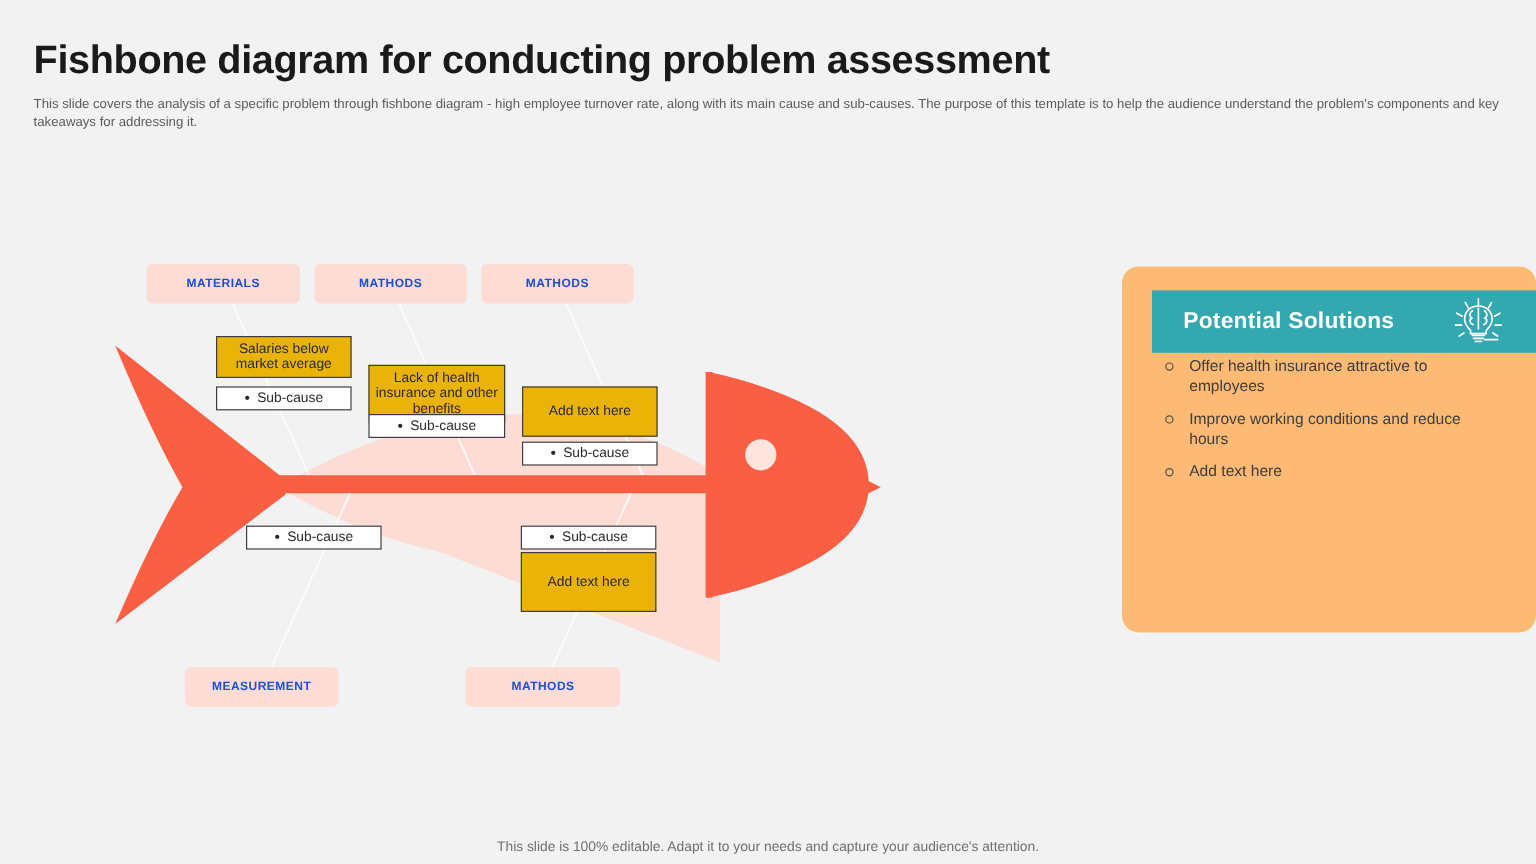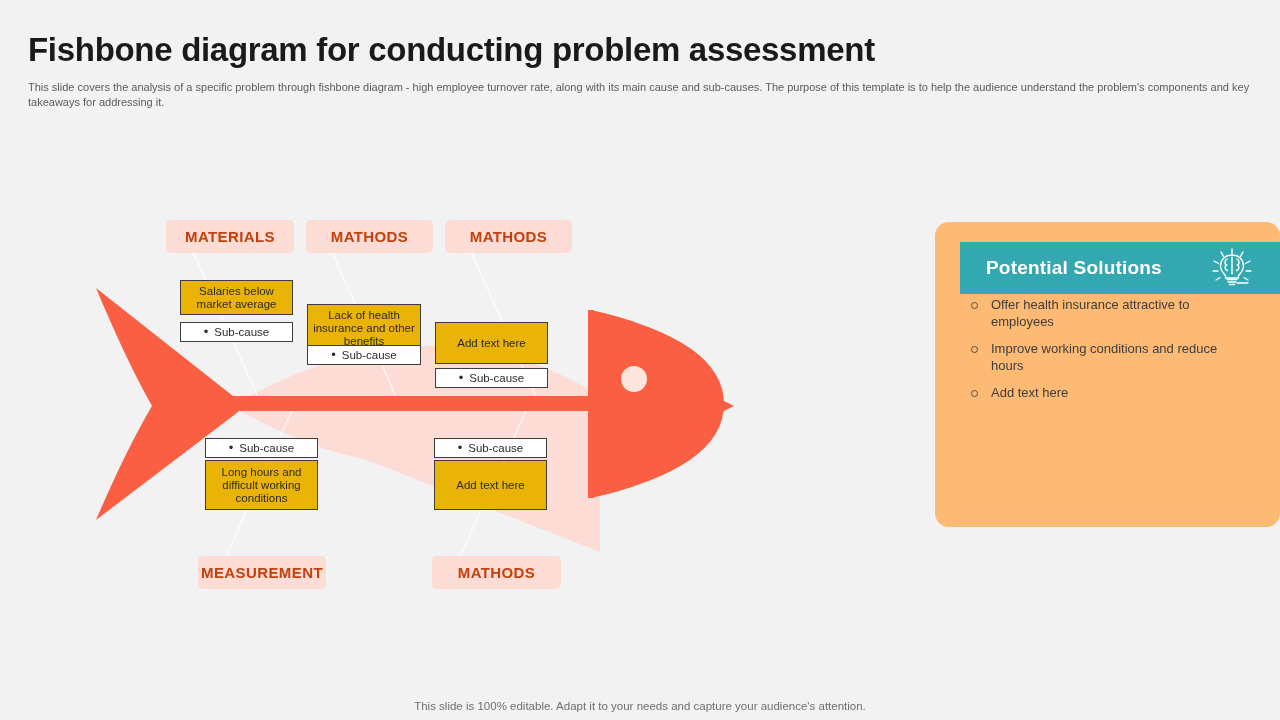--- a/index.html
+++ b/index.html
@@ -52,26 +52,25 @@
   }
 
   
   .cat-pill {
     position: absolute;
     background: #fcdcd4;
     border-radius: 5px;
     display: flex;
     align-items: center;
     justify-content: center;
-    font-size: 15px;
+    font-size: 10px;
     font-weight: bold;
-    color: #c2410c;
+    color: #1d4ed8;
     letter-spacing: 0.4px;
     height: 33px;
-    margin-left: 44px;
   }
 
   
   .cause-box {
     position: absolute;
     background: #eab308;
     border: 1px solid #3d3d3d;
     display: flex;
     align-items: center;
     justify-content: center;
@@ -263,21 +262,20 @@
   <div class="cause-box" style="left:435px; top:172px; width:113px; height:42px;">Add text here</div>
   <div class="sub-box" style="left:435px; top:218px; width:113px; height:20px;">
     <span class="bullet">•</span>
     <span>Sub-cause</span>
   </div>
 
   <div class="sub-box" style="left:205px; top:288px; width:113px; height:20px;">
     <span class="bullet">•</span>
     <span>Sub-cause</span>
   </div>
-  <div class="cause-box" style="left:205px; top:310px; width:113px; height:50px;">Long hours and difficult working conditions</div>
 
   <div class="sub-box" style="left:434px; top:288px; width:113px; height:20px;">
     <span class="bullet">•</span>
     <span>Sub-cause</span>
   </div>
   <div class="cause-box" style="left:434px; top:310px; width:113px; height:50px;">Add text here</div>
 
 
 </div>
 

